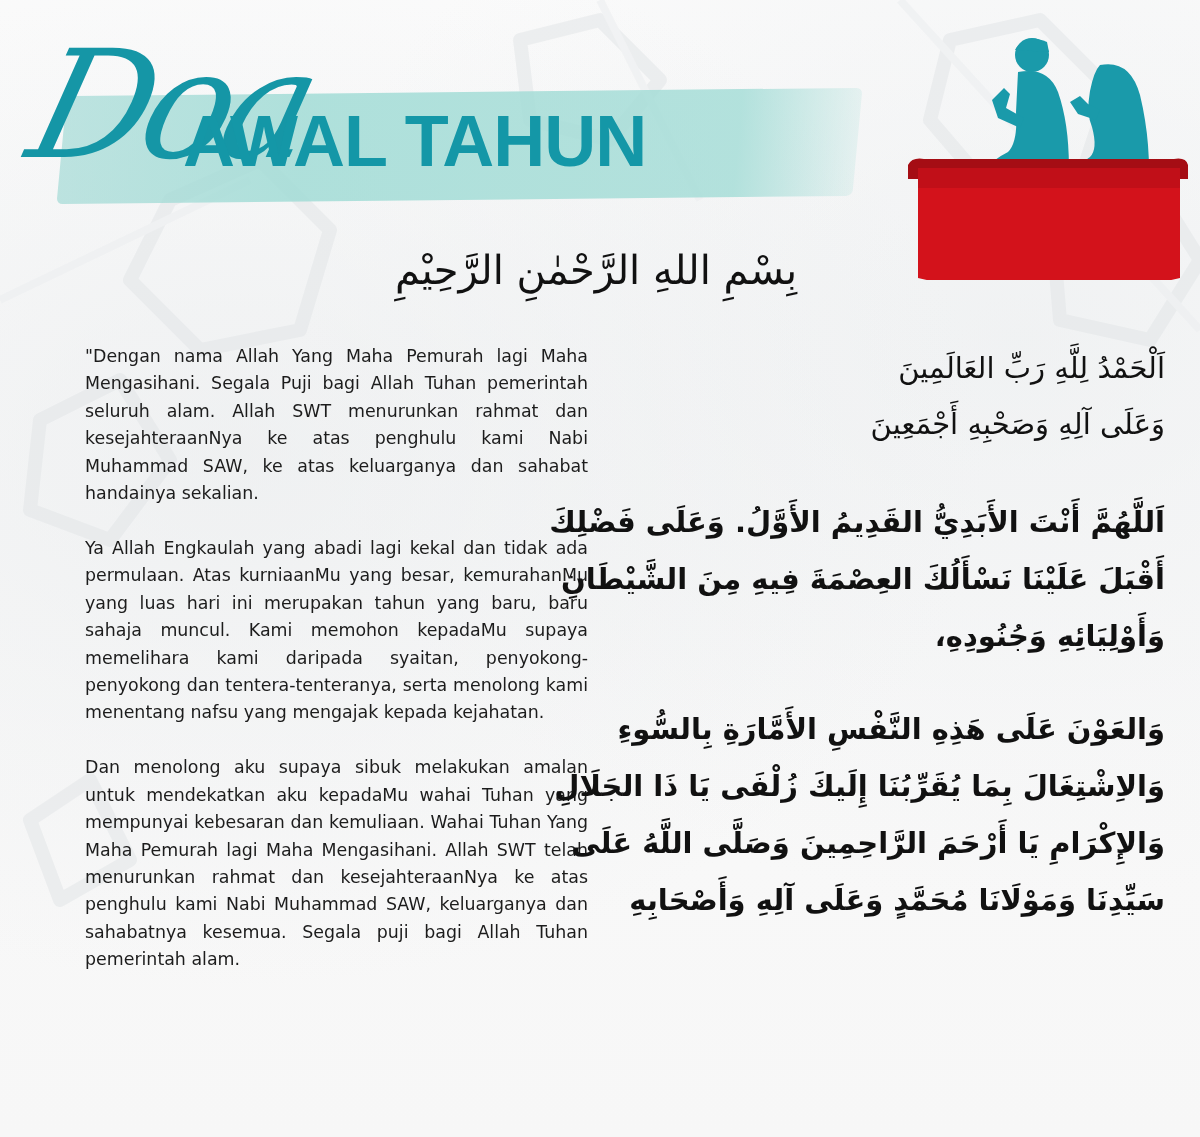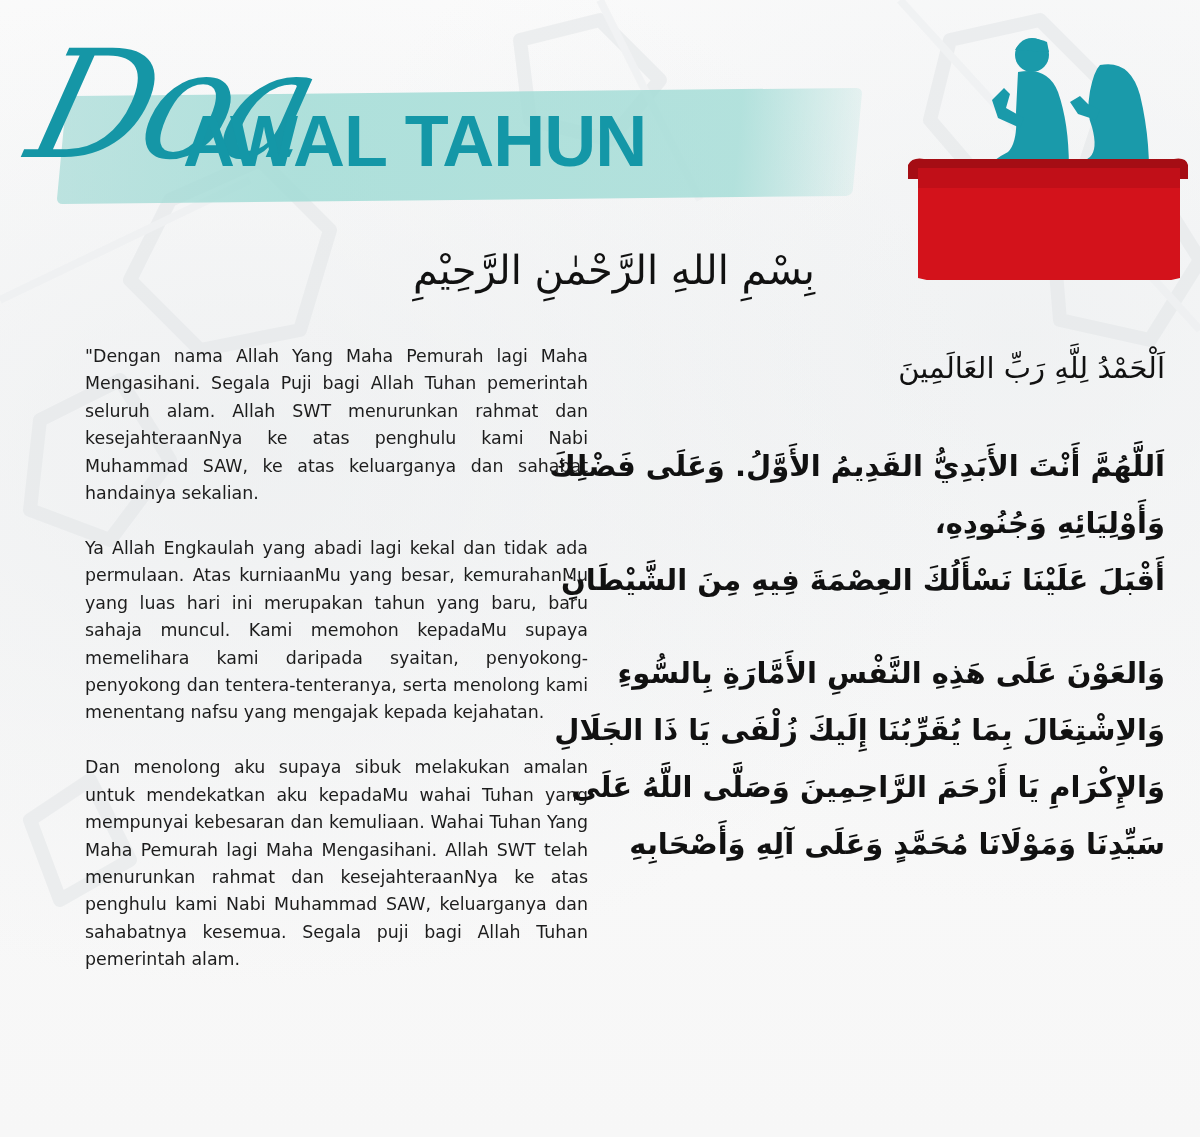--- a/index.html
+++ b/index.html
@@ -35,21 +35,21 @@
       font-family: "Liberation Sans", sans-serif; font-weight: 700;
       font-size: 72px; line-height: 1; letter-spacing: -1px;
       color: #1497a7;
     }
     
     .illus { position: absolute; left: 900px; top: 30px; width: 300px; height: 250px; }
     
     .bismillah {
       position: absolute; left: 395px; top: 235px; width: 420px; height: 70px;
       font-family: "DejaVu Serif", serif; font-size: 40px; line-height: 70px;
-      text-align: right; direction: rtl; color: #111;
+      text-align: left; direction: rtl; color: #111;
     }
     
     .left-col {
       position: absolute; left: 85px; top: 343px; width: 503px;
     }
     .para {
       margin: 0 0 27.5px 0;
       font-family: "DejaVu Sans", sans-serif;
       font-size: 17.4px; line-height: 27.4px;
       text-align: justify; text-align-last: left;
@@ -119,25 +119,26 @@
 
   <div class="left-col">
     <p class="para">"Dengan nama Allah Yang Maha Pemurah lagi Maha Mengasihani. Segala Puji bagi Allah Tuhan pemerintah seluruh alam. Allah SWT menurunkan rahmat dan kesejahteraanNya ke atas penghulu kami Nabi Muhammad SAW, ke atas keluarganya dan sahabat handainya sekalian.</p>
     <p class="para">Ya Allah Engkaulah yang abadi lagi kekal dan tidak ada permulaan. Atas kurniaanMu yang besar, kemurahanMu yang luas hari ini merupakan tahun yang baru, baru sahaja muncul. Kami memohon kepadaMu supaya memelihara kami daripada syaitan, penyokong- penyokong dan tentera-tenteranya, serta menolong kami menentang nafsu yang mengajak kepada kejahatan.</p>
     <p class="para">Dan menolong aku supaya sibuk melakukan amalan untuk mendekatkan aku kepadaMu wahai Tuhan yang mempunyai kebesaran dan kemuliaan. Wahai Tuhan Yang Maha Pemurah lagi Maha Mengasihani. Allah SWT telah menurunkan rahmat dan kesejahteraanNya ke atas penghulu kami Nabi Muhammad SAW, keluarganya dan sahabatnya kesemua. Segala puji bagi Allah Tuhan pemerintah alam.</p>
   </div>
 
   <div class="right-col">
     <div class="ar-block b1">
       <div class="ar-line">اَلْحَمْدُ لِلَّهِ رَبِّ العَالَمِينَ</div>
+      <div class="ar-line">وَعَلَى آلِهِ وَصَحْبِهِ أَجْمَعِينَ</div>
     </div>
     <div class="ar-block b2">
       <div class="ar-line">اَللَّهُمَّ أَنْتَ الأَبَدِيُّ القَدِيمُ الأَوَّلُ. وَعَلَى فَضْلِكَ</div>
+      <div class="ar-line">أَقْبَلَ عَلَيْنَا نَسْأَلُكَ العِصْمَةَ فِيهِ مِنَ الشَّيْطَانِ</div>
       <div class="ar-line">وَأَوْلِيَائِهِ وَجُنُودِهِ،</div>
-      <div class="ar-line">أَقْبَلَ عَلَيْنَا نَسْأَلُكَ العِصْمَةَ فِيهِ مِنَ الشَّيْطَانِ</div>
     </div>
     <div class="ar-block b3">
       <div class="ar-line">وَالعَوْنَ عَلَى هَذِهِ النَّفْسِ الأَمَّارَةِ بِالسُّوءِ</div>
       <div class="ar-line">وَالاِشْتِغَالَ بِمَا يُقَرِّبُنَا إِلَيكَ زُلْفَى يَا ذَا الجَلَالِ</div>
       <div class="ar-line">وَالإِكْرَامِ يَا أَرْحَمَ الرَّاحِمِينَ وَصَلَّى اللَّهُ عَلَى</div>
       <div class="ar-line">سَيِّدِنَا وَمَوْلَانَا مُحَمَّدٍ وَعَلَى آلِهِ وَأَصْحَابِهِ</div>
     </div>
   </div>
 </div>
 

